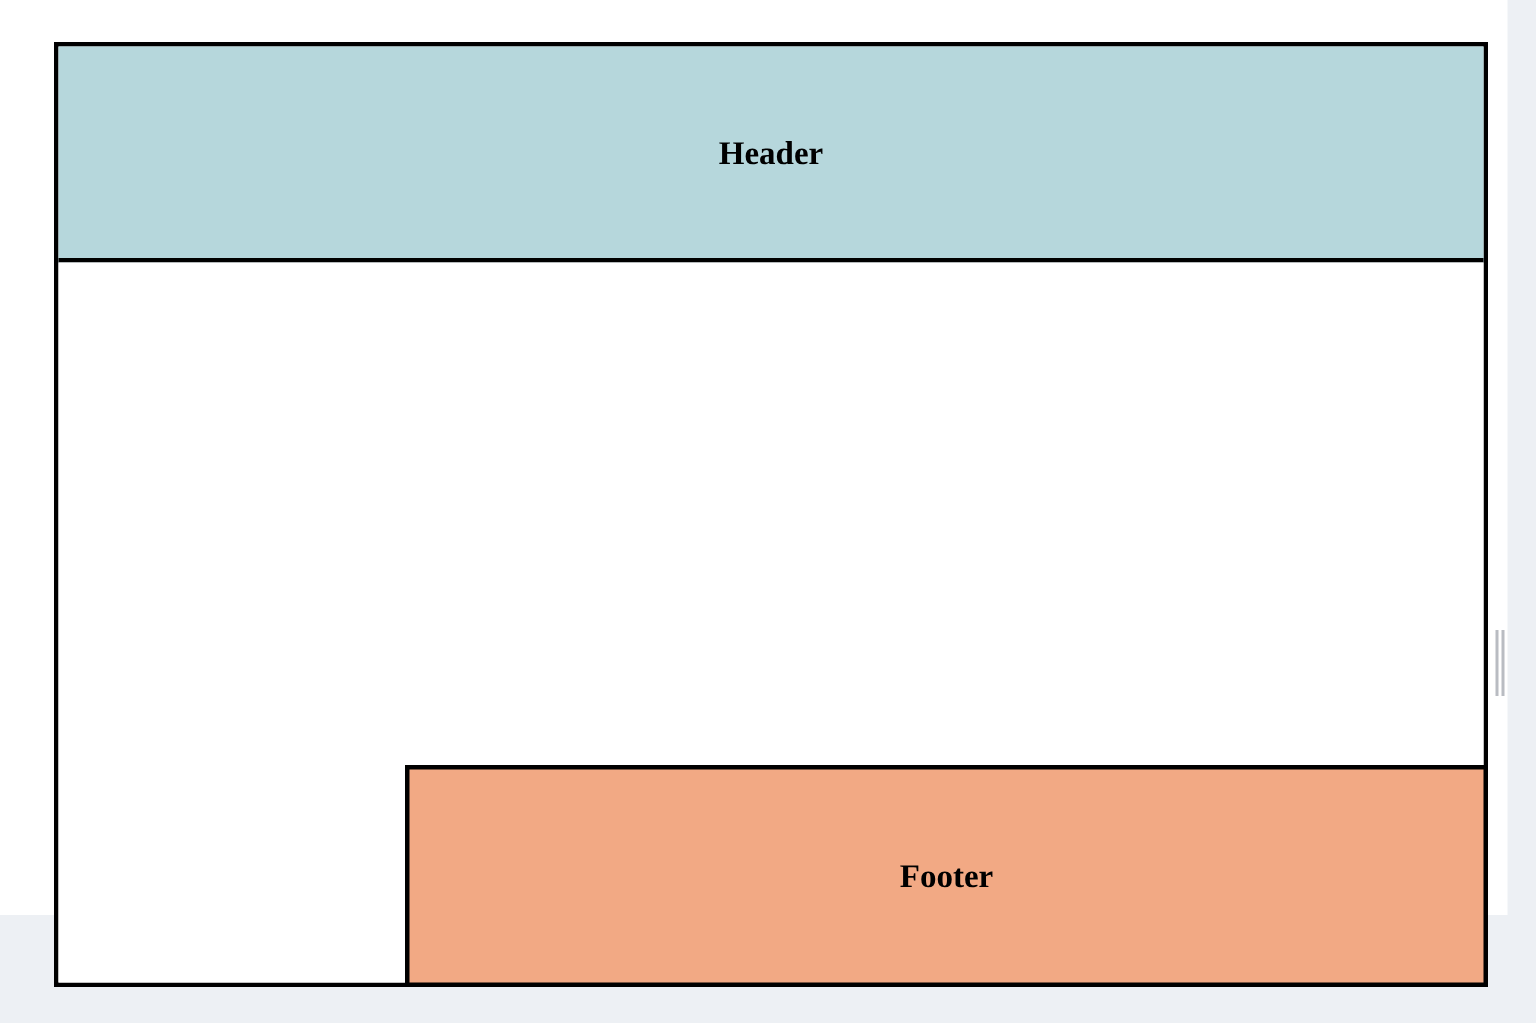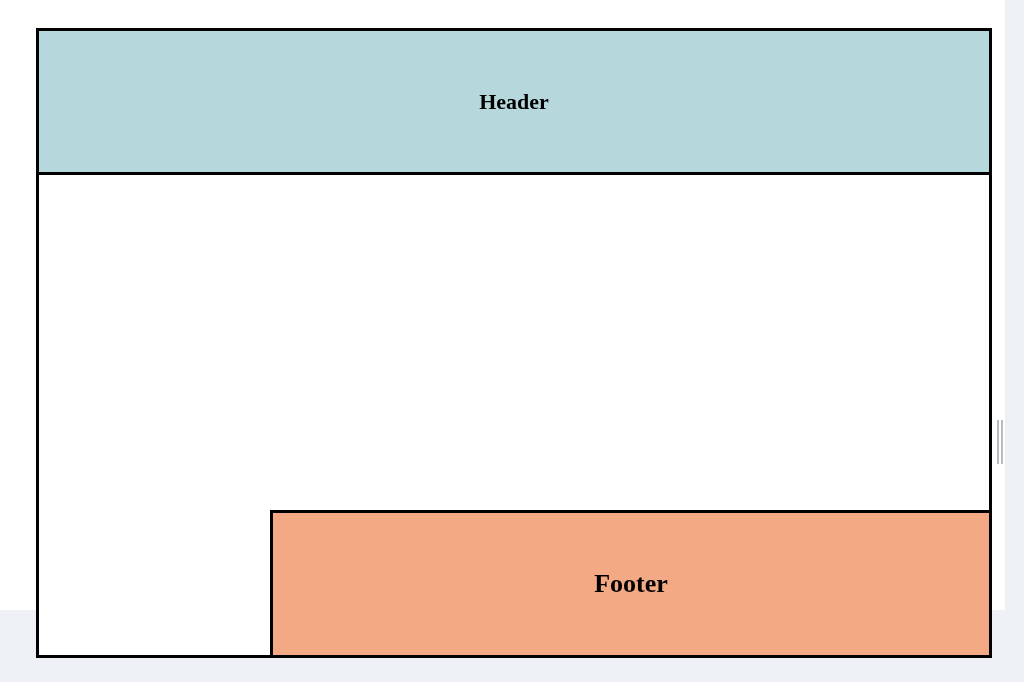--- a/index.html
+++ b/index.html
@@ -51,21 +51,21 @@
       position: absolute;
       bottom: -3px;
       right: -3px;
       width: 722px;
       height: 148px;
       background: #f2a984;
       border: 3px solid #000;
       display: flex;
       align-items: center;
       justify-content: center;
-      font-size: 26px;
+      font-size: 22px;
       font-weight: bold;
       color: #000;
     }
     .resize-handle {
       position: absolute;
       right: 2px;
       top: 420px;
       width: 6px;
       height: 44px;
       display: flex;

